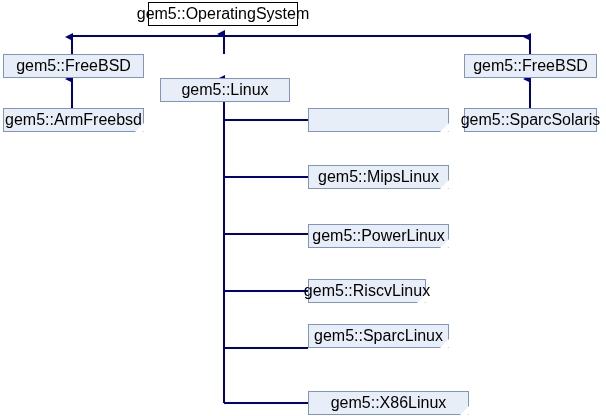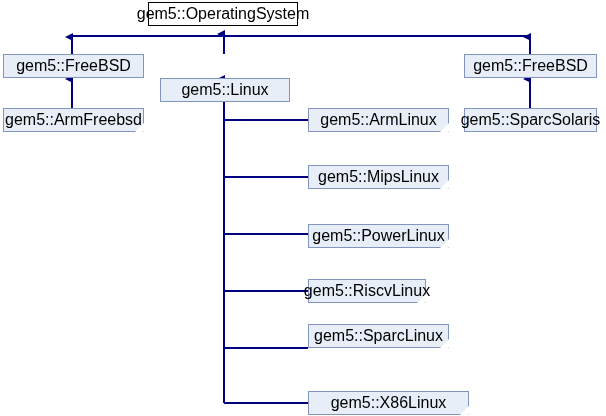--- a/index.html
+++ b/index.html
@@ -144,21 +144,20 @@
         <span class="node-label">gem5::Linux</span>
       </div>
       <div class="node node-cls" style="left: 464px; top: 54px; width: 133px; height: 24px;">
         <span class="node-label">gem5::FreeBSD</span>
       </div>
       <div class="node node-cls" style="left: 3px; top: 108px; width: 141px; height: 24px; text-align: center;">
         <span class="node-label">gem5::ArmFreebsd</span>
         <span class="fold"></span>
       </div>
       <div class="node node-cls" style="left: 308px; top: 108px; width: 141px; height: 24px;">
-        <span class="node-label">gem5::ArmLinux</span>
         <span class="fold"></span>
       </div>
       <div class="node node-cls" style="left: 464px; top: 108px; width: 133px; height: 24px;">
         <span class="node-label">gem5::SparcSolaris</span>
       </div>
       <div class="node node-cls" style="left: 308px; top: 165px; width: 141px; height: 24px;">
         <span class="node-label">gem5::MipsLinux</span>
         <span class="fold"></span>
       </div>
       <div class="node node-cls" style="left: 308px; top: 224px; width: 141px; height: 24px;">

